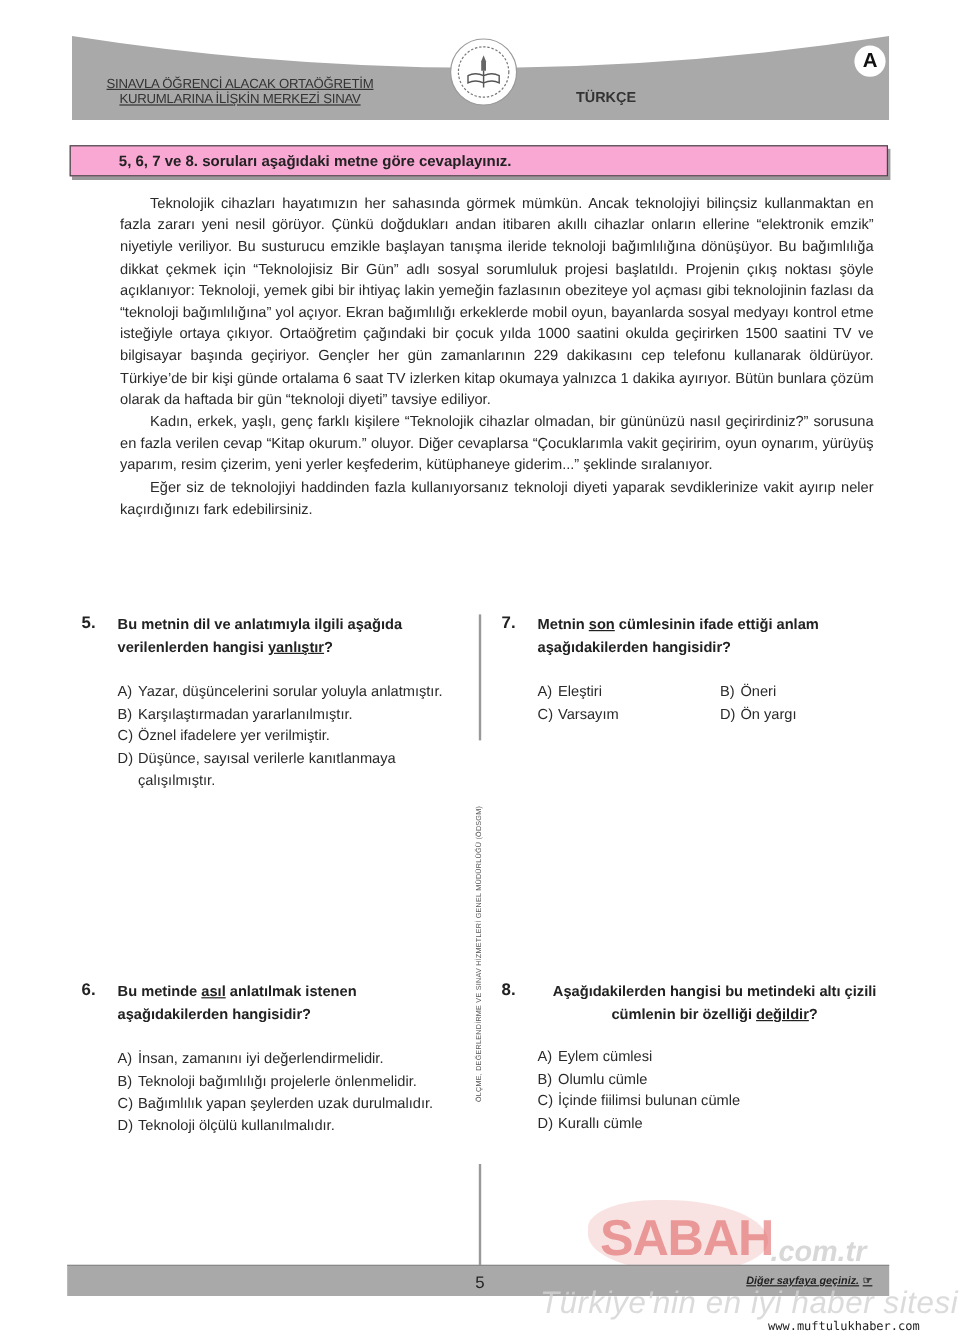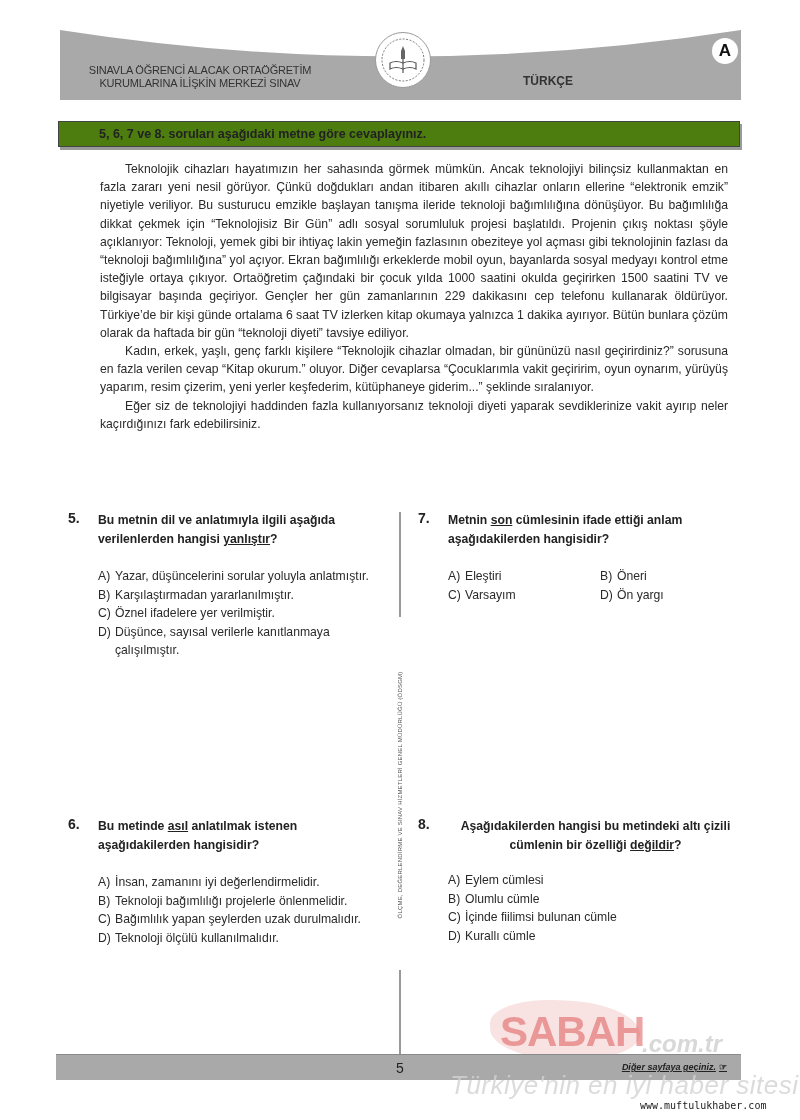--- a/index.html
+++ b/index.html
@@ -4,32 +4,32 @@
   <style>
     * { margin: 0; padding: 0; box-sizing: border-box; }
     html, body { width: 800px; height: 1120px; background: #ffffff; overflow: hidden; }
     body { position: relative; font-family: "Liberation Sans", sans-serif; color: #1a1a1a; }
 
     
     .header { position: absolute; left: 60px; top: 28px; width: 681px; height: 72px; }
     .header svg.band { position: absolute; left: 0; top: 0; width: 681px; height: 72px; }
     .header-title { position: absolute; left: 10px; top: 36px; width: 260px; text-align: center;
       font-size: 11px; line-height: 13px; color: #333; letter-spacing: -0.2px; text-transform: uppercase; }
-    .header-title div { white-space: nowrap; }
-    .header-subject { position: absolute; left: 420px; top: 46px; font-size: 12px; font-weight: bold; color: #333; margin-left: 43px; }
+    .header-title div { white-space: nowrap; text-decoration: underline; }
+    .header-subject { position: absolute; left: 420px; top: 46px; font-size: 12px; font-weight: bold; color: #333; }
     .header-logo { position: absolute; left: 315px; top: 4px; width: 56px; height: 56px; border-radius: 50%;
       background: #fff; border: 1px solid #9a9a9a; display: flex; align-items: center; justify-content: center; }
     .header-logo svg { width: 46px; height: 46px; }
     .booklet-badge { position: absolute; left: 652px; top: 10px; width: 26px; height: 26px; border-radius: 50%;
       background: #fff; display: flex; align-items: center; justify-content: center;
       font-size: 17px; font-weight: bold; color: #111; }
 
     
     .instruction { position: absolute; left: 58px; top: 121px; width: 682px; height: 26px;
-      border: 1.5px solid #444; box-shadow: 2px 3px 0 #9a9a9a; background: #4d7c0f;
+      border: 1.5px solid #444; box-shadow: 2px 3px 0 #9a9a9a; background: #f9a8d4;
       font-size: 12.5px; font-weight: bold; padding: 5px 0 0 40px; color: #222; }
 
     
     .passage { position: absolute; left: 100px; top: 160px; width: 628px;
       font-size: 12.2px; line-height: 18.2px; color: #2a2a2a; text-align: justify; }
     .passage p { text-indent: 25px; }
     .passage .ul { }
 
     
     .q { position: absolute; width: 300px; }

